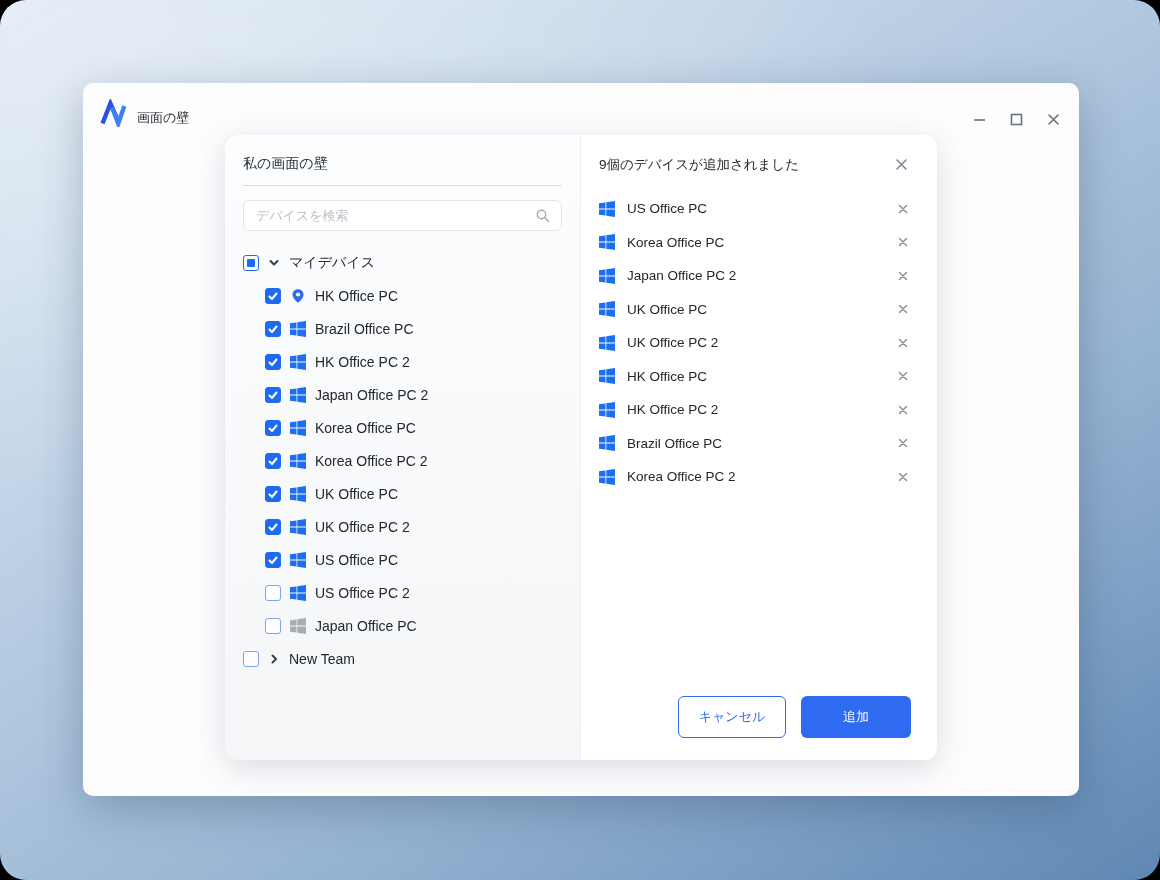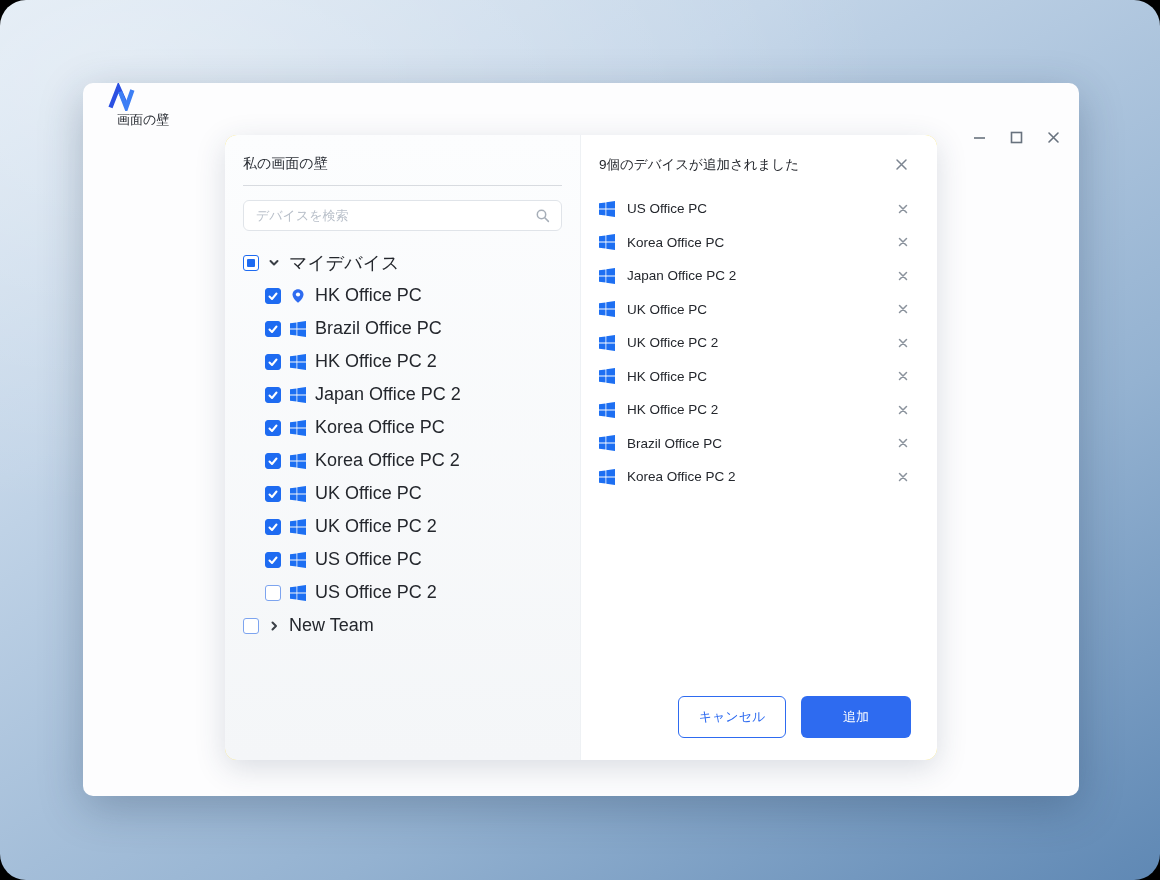--- a/index.html
+++ b/index.html
@@ -9,21 +9,21 @@
     position:relative;width:1160px;height:880px;border-radius:26px;overflow:hidden;
     background:
       radial-gradient(120% 90% at 10% 8%, rgba(255,255,255,.38), rgba(255,255,255,0) 55%),
       linear-gradient(148deg,#dae6f2 0%,#c3d5e8 30%,#94b2d1 68%,#5f88b4 100%);
   }
   .window{
     position:absolute;left:83px;top:83px;width:996px;height:713px;
     background:#fdfdfe;border-radius:10px;
     box-shadow:0 12px 44px rgba(25,45,75,.28);
   }
-  .titlebar{display:flex;align-items:flex-start;height:44px;padding:0 18px 0 24px;flex-direction:column;}
+  .titlebar{display:flex;align-items:flex-end;height:44px;padding:0 18px 0 16px;}
   .app-title{margin-left:10px;font-size:13px;color:#1f232a;}
   .win-controls{margin-left:auto;display:flex;align-items:center;gap:21px;}
   .win-btn{width:16px;height:16px;display:flex;align-items:center;justify-content:center;cursor:pointer;}
   .dialog{
     position:absolute;left:142px;top:52px;width:712px;height:625px;border-radius:12px;
     background:#fde047;box-shadow:0 8px 30px rgba(40,60,90,.17);display:flex;overflow:hidden;
   }
   
   .left-panel{
     width:356px;flex:0 0 356px;padding:20px 18px 0 18px;
@@ -33,21 +33,21 @@
   .lp-title{font-size:14px;color:#2a2e35;padding-bottom:12px;border-bottom:1px solid #d8dbe0;}
   .search-box{
     margin-top:14px;height:31px;border:1px solid #e0e4e9;background:#fff;border-radius:6px;
     display:flex;align-items:center;padding:0 10px;
   }
   .search-box input{
     flex:1;border:none;outline:none;font-size:13px;color:#333;background:transparent;
     font-family:"Liberation Sans","DejaVu Sans",sans-serif;
   }
   .search-box input::placeholder{color:#b8bfc9;}
-  .tree{margin-top:15px;font-size:18px;color:#24272d;overflow:hidden;}
+  .tree{margin-top:15px;font-size:14px;color:#24272d;overflow:hidden;}
   .row{display:flex;align-items:center;height:33px;gap:9px;cursor:pointer;}
   .row.child{padding-left:22px;}
   .dev-label,.grp-label{white-space:nowrap;}
   
   .cb{width:16px;height:16px;border-radius:3px;border:1.5px solid #7da4ef;background:#fff;
       flex:0 0 16px;display:flex;align-items:center;justify-content:center;}
   .cb.checked{border-color:#1e6bf1;background:#1e6bf1;}
   .cb.checked svg{display:block;}
   .cb svg{display:none;}
   .cb.indeterminate{border-color:#1e6bf1;}
@@ -287,20 +287,33 @@
     </span>
     <span class="win-ico">
       <svg width="16" height="16" viewBox="0 0 16 16">
                     <path fill="currentColor" d="M0 2.3 L6.5 1.4 L6.5 7.6 L0 7.6 Z M7.3 1.3 L16 0 L16 7.6 L7.3 7.6 Z M0 8.4 L6.5 8.4 L6.5 14.6 L0 13.7 Z M7.3 8.4 L16 8.4 L16 16 L7.3 14.7 Z"></path>
                   </svg>
     </span>
 
     <span class="dev-label">US Office PC 2</span>
   </div>
 
+  <div class="row child">
+    <span class="cb">
+      
+      
+    </span>
+    <span class="win-ico offline">
+      <svg width="16" height="16" viewBox="0 0 16 16">
+                    <path fill="currentColor" d="M0 2.3 L6.5 1.4 L6.5 7.6 L0 7.6 Z M7.3 1.3 L16 0 L16 7.6 L7.3 7.6 Z M0 8.4 L6.5 8.4 L6.5 14.6 L0 13.7 Z M7.3 8.4 L16 8.4 L16 16 L7.3 14.7 Z"></path>
+                  </svg>
+    </span>
+
+    <span class="dev-label">Japan Office PC</span>
+  </div>
 </div>
 
 
           <div class="row">
             <span class="cb">
               
               
             </span>
             <span class="chev">
               <svg width="12" height="12" viewBox="0 0 12 12">

